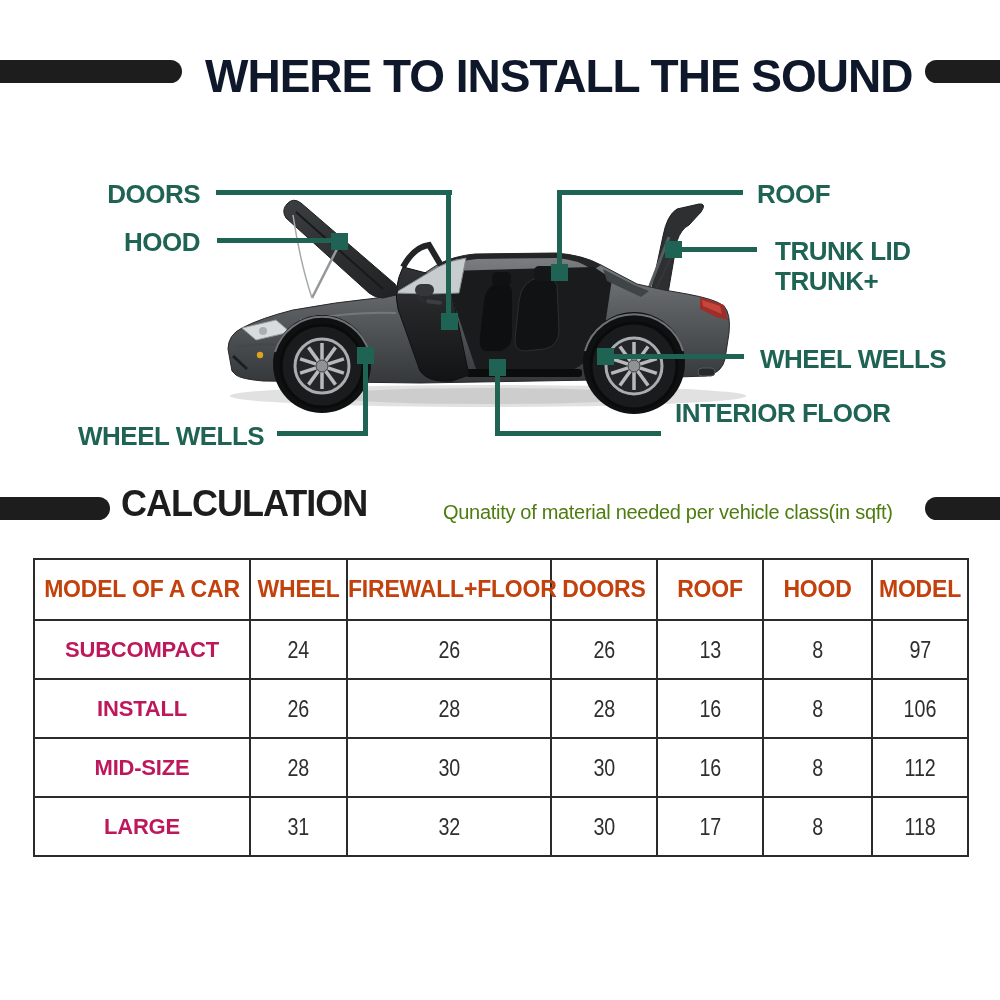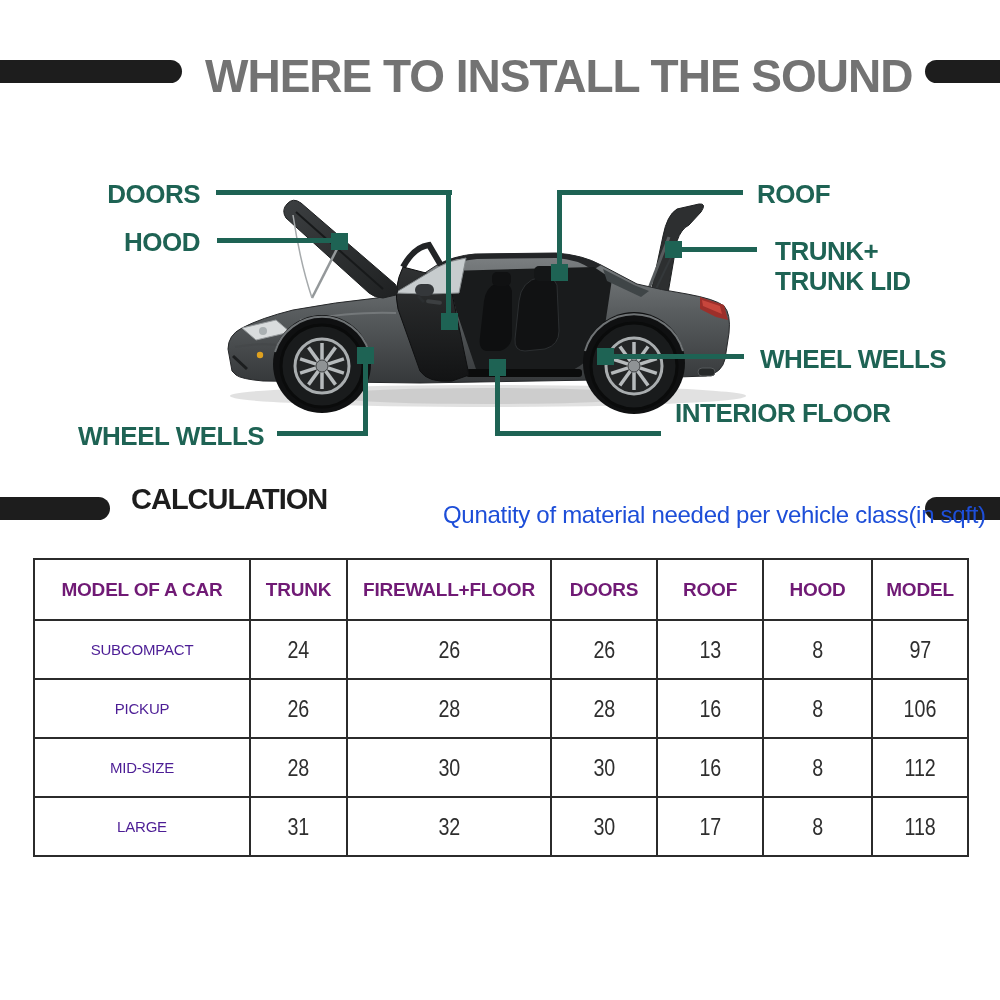--- a/index.html
+++ b/index.html
@@ -11,53 +11,53 @@
   .bar{position:absolute;background:#1d1d1d;height:23px;}
   .bar-left{border-radius:0 12px 12px 0;}
   .bar-right{border-radius:12px 0 0 12px;}
   #bar-title-left{left:0;top:60px;width:182px;}
   #bar-title-right{left:925px;top:60px;width:75px;}
   #bar-calc-left{left:0;top:497px;width:110px;}
   #bar-calc-right{left:925px;top:497px;width:75px;}
   
   .title{
     position:absolute;left:205px;top:50px;
-    font-size:46px;font-weight:700;color:#737373;
+    font-size:46px;font-weight:700;color:#0f172a;
     line-height:53px;letter-spacing:-1px;white-space:nowrap;
   }
   
   .dlabel{
     position:absolute;font-weight:700;font-size:26px;color:#1e6354;
     letter-spacing:-0.5px;white-space:nowrap;
   }
   .hline{position:absolute;height:5px;background:#1e6354;}
   .vline{position:absolute;width:5px;background:#1e6354;}
   .sq{position:absolute;width:17px;height:17px;background:#1e6354;}
   
   .calc-heading{
-    position:absolute;left:131px;top:483px;
-    font-size:29px;font-weight:700;color:#1d1d1d;letter-spacing:-1px;
+    position:absolute;left:121px;top:483px;
+    font-size:36px;font-weight:700;color:#1d1d1d;letter-spacing:-1px;
   }
   .calc-subtitle{
     position:absolute;left:443px;top:501px;
-    font-size:24px;color:#1d4ed8;letter-spacing:-0.3px;white-space:nowrap;
+    font-size:20px;color:#4d7c0f;letter-spacing:-0.3px;white-space:nowrap;
   }
   
   .calc-table{
     position:absolute;left:33px;top:558px;width:934px;
     border-collapse:collapse;table-layout:fixed;background:#fff;
   }
   .calc-table th,.calc-table td{
     border:2px solid #2b2b2b;text-align:center;vertical-align:middle;
     padding:0;background:#fff;
   }
   .calc-table thead tr{height:61px;}
   .calc-table tbody tr{height:59px;}
-  .col-head{font-size:19px;font-weight:700;color:#701a75;letter-spacing:-0.2px;margin-top:20px;}
-  .row-head{font-size:15px;font-weight:400;color:#4c1d95;letter-spacing:-0.2px;}
+  .col-head{font-size:23px;font-weight:700;color:#c2410c;letter-spacing:-0.2px;margin-top:20px;}
+  .row-head{font-size:22px;font-weight:700;color:#be185d;letter-spacing:-0.2px;}
   .num{
     display:inline-block;transform:scaleX(0.82);
     font-size:24px;font-weight:400;color:#2e2e2e;
   }
   
   #car-svg{position:absolute;left:0;top:0;}
 </style>
 </head>
 <body>
 
@@ -203,22 +203,22 @@
 
 <div class="sq" style="left:489px;top:359px;"></div>
 <div class="vline" style="left:495px;top:375px;height:61px;"></div>
 <div class="hline" style="left:495px;top:431px;width:166px;"></div>
 
 <div class="dlabel" style="left:60px;top:179px;width:140px;text-align:right;">DOORS</div>
 <div class="dlabel" style="left:60px;top:227px;width:140px;text-align:right;">HOOD</div>
 <div class="dlabel" style="left:78px;top:421px;">WHEEL WELLS</div>
 <div class="dlabel" style="left:757px;top:179px;">ROOF</div>
 <div class="dlabel" style="left:775px;top:236px;line-height:30px;">
+  <div>TRUNK LID</div>
   <div>TRUNK+</div>
-  <div>TRUNK LID</div>
 </div>
 <div class="dlabel" style="left:760px;top:344px;">WHEEL WELLS</div>
 <div class="dlabel" style="left:675px;top:398px;">INTERIOR FLOOR</div>
 
 <div class="bar bar-left" id="bar-calc-left"></div>
 <div class="bar bar-right" id="bar-calc-right"></div>
 <div class="calc-heading">CALCULATION</div>
 <div class="calc-subtitle">Qunatity of material needed per vehicle class(in sqft)</div>
 
 <table class="calc-table">
@@ -227,40 +227,40 @@
       <col style="width:97px">
       <col style="width:204px">
     <col style="width:106px">
       <col style="width:106px">
       <col style="width:109px">
       <col style="width:96px">
   </colgroup>
   <thead>
     <tr>
       <th class="col-head">MODEL OF A CAR</th>
-      <th class="col-head">TRUNK</th>
+      <th class="col-head">WHEEL</th>
       <th class="col-head">FIREWALL+FLOOR</th>
       <th class="col-head">DOORS</th>
       <th class="col-head">ROOF</th>
       <th class="col-head">HOOD</th>
       <th class="col-head">MODEL</th>
     </tr>
   </thead>
   <tbody>
     <tr>
       <td class="row-head">SUBCOMPACT</td>
       <td><span class="num">24</span></td>
       <td><span class="num">26</span></td>
       <td><span class="num">26</span></td>
       <td><span class="num">13</span></td>
       <td><span class="num">8</span></td>
       <td><span class="num">97</span></td>
     </tr>
     <tr>
-      <td class="row-head">PICKUP</td>
+      <td class="row-head">INSTALL</td>
       <td><span class="num">26</span></td>
       <td><span class="num">28</span></td>
       <td><span class="num">28</span></td>
       <td><span class="num">16</span></td>
       <td><span class="num">8</span></td>
       <td><span class="num">106</span></td>
     </tr>
     <tr>
       <td class="row-head">MID-SIZE</td>
       <td><span class="num">28</span></td>

